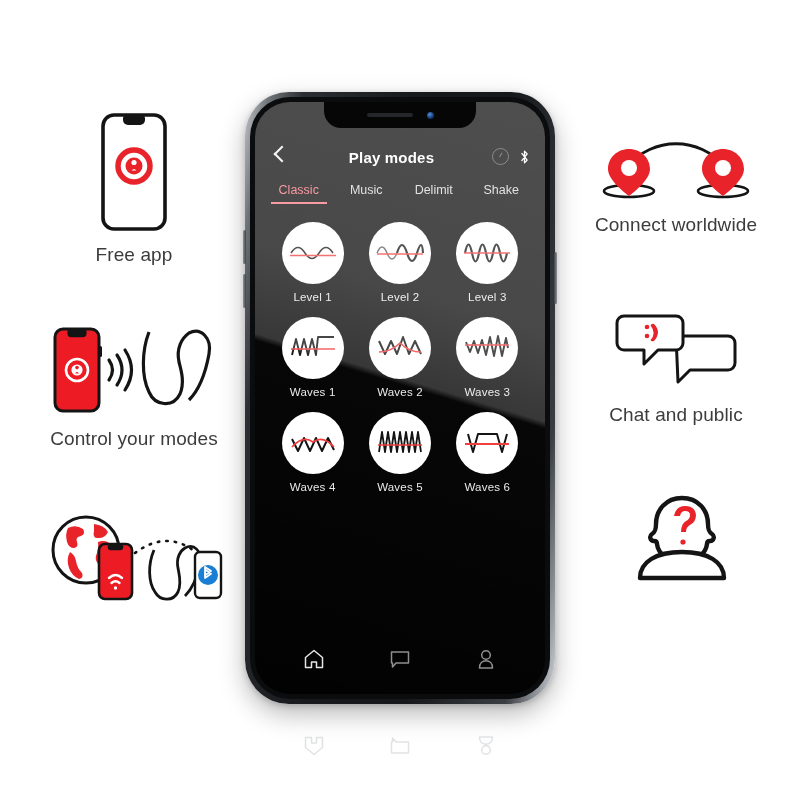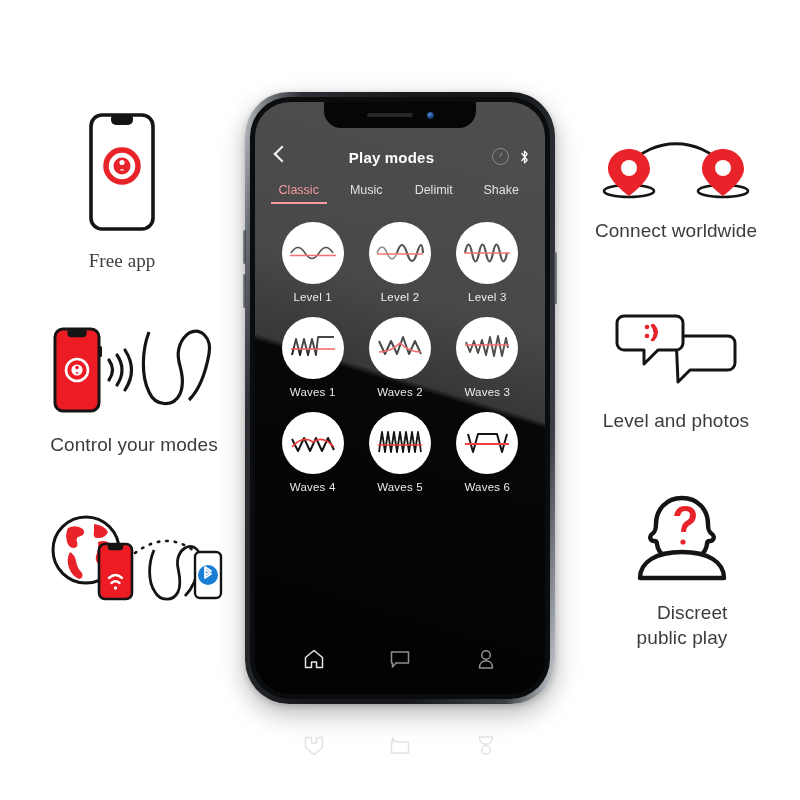--- a/index.html
+++ b/index.html
@@ -23,32 +23,32 @@
     flex-direction: column;
     align-items: center;
     justify-content: flex-start;
   }
   .feature-art {
     display: flex;
     align-items: center;
     justify-content: center;
   }
   .feature-label {
-    margin-top: 16px;
+    margin-top: 10px;
     font-size: 19px;
     line-height: 25px;
     color: #3c3c3c;
-    text-align: right;
+    text-align: left;
     letter-spacing: .1px;
     font-weight: 400;
     white-space: pre-line;
   }
 
   
-  #feat-free-app       { left: 24px;  top: 112px; width: 196px; font-family: Liberation Serif, serif; }
+  #feat-free-app       { left: 36px;  top: 112px; width: 196px; }
   #feat-control-toy    { left: 16px;  top: 324px; width: 236px; }
   #feat-long-distance  { left: 22px;  top: 510px; width: 226px; }
   
   #feat-connect        { left: 568px; top: 140px; width: 216px; }
   #feat-chat           { left: 586px; top: 312px; width: 180px; }
   #feat-discreet       { left: 594px; top: 492px; width: 176px; }
 
   
   #phone-mockup {
     position: absolute;
@@ -381,36 +381,34 @@
     <svg width="128" height="80" viewBox="0 0 128 80" aria-hidden="true">
       <path d="M64 24 h52 a7 7 0 0 1 7 7 v20 a7 7 0 0 1 -7 7 h-38 l-12 12 z" fill="#fff" stroke="#141414" stroke-width="3" stroke-linejoin="round"></path>
       <path d="M12 4 h52 a7 7 0 0 1 7 7 v20 a7 7 0 0 1 -7 7 h-18 l-14 14 v-14 h-20 a7 7 0 0 1 -7 -7 v-20 a7 7 0 0 1 7 -7 z" fill="#fff" stroke="#141414" stroke-width="3" stroke-linejoin="round"></path>
       <g fill="#e8232a">
         <circle cx="35" cy="15" r="2.3"></circle>
         <circle cx="35" cy="24" r="2.3"></circle>
         <path d="M42 12 q8 8 0 17 q-3 1 -3.4 -1 q6 -7 0 -14.6 q.6 -2 3.4 -1.4 z"></path>
       </g>
     </svg>
   </div>
-  <div class="feature-label">Level and photos</div>
+  <div class="feature-label">Chat and public</div>
 </div>
 
 <div class="feature" id="feat-discreet">
   <div class="feature-art">
     <svg width="120" height="92" viewBox="0 0 120 92" aria-hidden="true">
       <path d="M60 6 C 44 6 34 18 34 32 C 34 38 33 40 30 42 C 27 44 28 49 32 49 C 34 49 35 50 35 52 C 36 62 47 70 60 70 C 73 70 84 62 85 52 C 85 50 86 49 88 49 C 92 49 93 44 90 42 C 87 40 86 38 86 32 C 86 18 76 6 60 6 Z" fill="#fff" stroke="#141414" stroke-width="4.4" stroke-linejoin="round"></path>
       <path d="M18 86 C 18 70 34 60 60 60 C 86 60 102 70 102 86 Z" fill="#fff" stroke="#141414" stroke-width="4.4" stroke-linejoin="round"></path>
       <g fill="#e8232a">
         <path d="M52 24 q2 -10 11 -10 q10 0 11 9 q0 7 -6 10 q-4 2 -4 7 h-5 q0 -8 5 -11 q4 -2 4 -6 q0 -4 -5 -4 q-4 0 -5 5 z"></path>
         <circle cx="61" cy="50" r="2.6"></circle>
       </g>
     </svg>
   </div>
-  <div class="feature-label">Discreet
-public play</div>
 </div>
 
 <div id="phone-mockup">
   <div class="phone-shell"></div>
   <div class="btn-vol v1"></div>
   <div class="btn-vol v2"></div>
   <div class="btn-pwr"></div>
   <div class="phone-bezel"></div>
 
   <div class="phone-screen">

